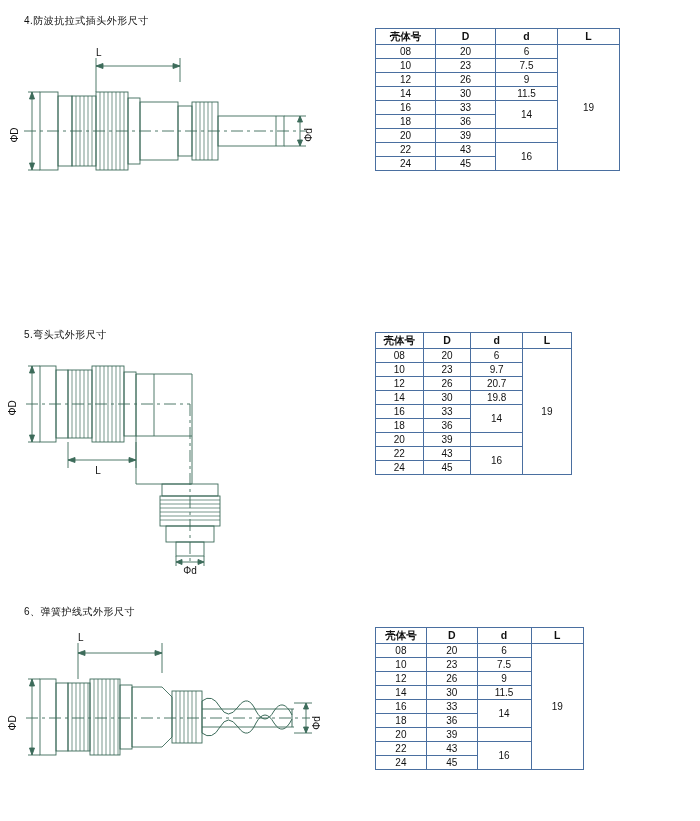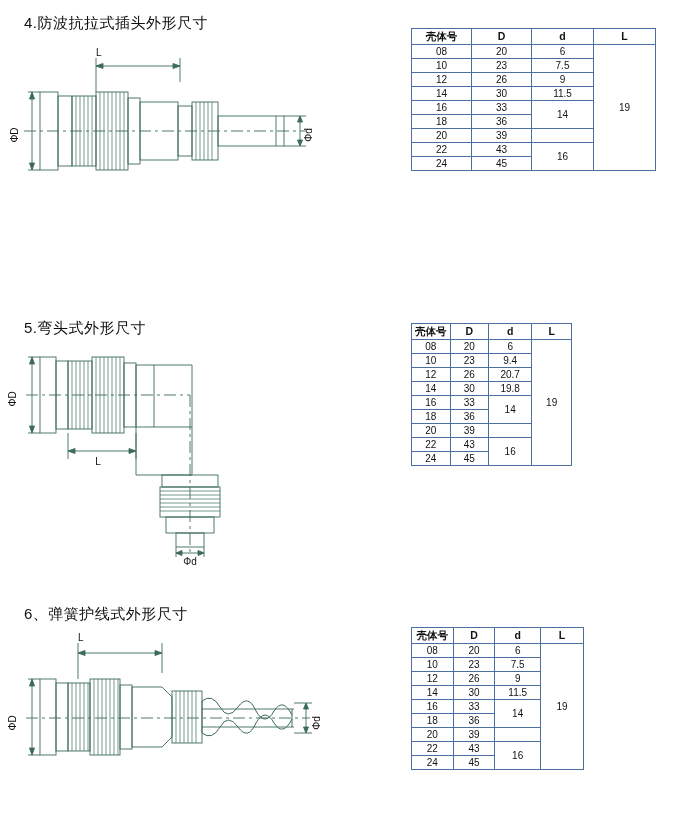--- a/index.html
+++ b/index.html
@@ -6,32 +6,31 @@
   body{
     width:700px;height:821px;
     background:#ffffff;
     font-family:"Liberation Sans", sans-serif;
     color:#1a1a1a;
     position:relative;
     overflow:hidden;
   }
   .section{position:absolute;}
   .sec-title{
-    font-size:15px;
+    font-size:10px;
     color:#111;
     letter-spacing:0.5px;
     white-space:nowrap;
   }
   
   table.spec{
     border-collapse:collapse;
     table-layout:fixed;
     font-size:10px;
     color:#111;
-    margin-left:36px;
   }
   table.spec th, table.spec td{
     border:1px solid #4a6fa0;
     text-align:center;
     vertical-align:middle;
     padding:0;
     height:13px;
     line-height:13px;
     font-weight:normal;
   }
@@ -185,21 +184,21 @@
         </tr>
         <tr>
           <td>24</td>
           <td>45</td>
         </tr>
       </tbody>
     </table>
   </div>
 </div>
 
-<div class="section" style="left:0;top:305px;width:572px;height:290px;">
+<div class="section" style="left:0;top:314px;width:572px;height:290px;">
 
   <div class="sec-title" style="position:absolute;left:24px;top:14px;">5.弯头式外形尺寸</div>
 
   <div class="draw" style="left:10px;top:32px;">
     <svg width="340" height="230" viewBox="0 0 340 230">
       <g stroke="#3c6b5a" fill="none" stroke-width="0.9">
 
         <rect x="30" y="20" width="16" height="76"></rect>
         <rect x="46" y="24" width="12" height="68"></rect>
 
@@ -288,21 +287,21 @@
       <tbody>
         <tr>
           <td>08</td>
           <td>20</td>
           <td>6</td>
           <td rowspan="9">19</td>
         </tr>
         <tr>
           <td>10</td>
           <td>23</td>
-          <td>9.4</td>
+          <td>9.7</td>
         </tr>
         <tr>
           <td>12</td>
           <td>26</td>
           <td>20.7</td>
         </tr>
         <tr>
           <td>14</td>
           <td>30</td>
           <td>19.8</td>

